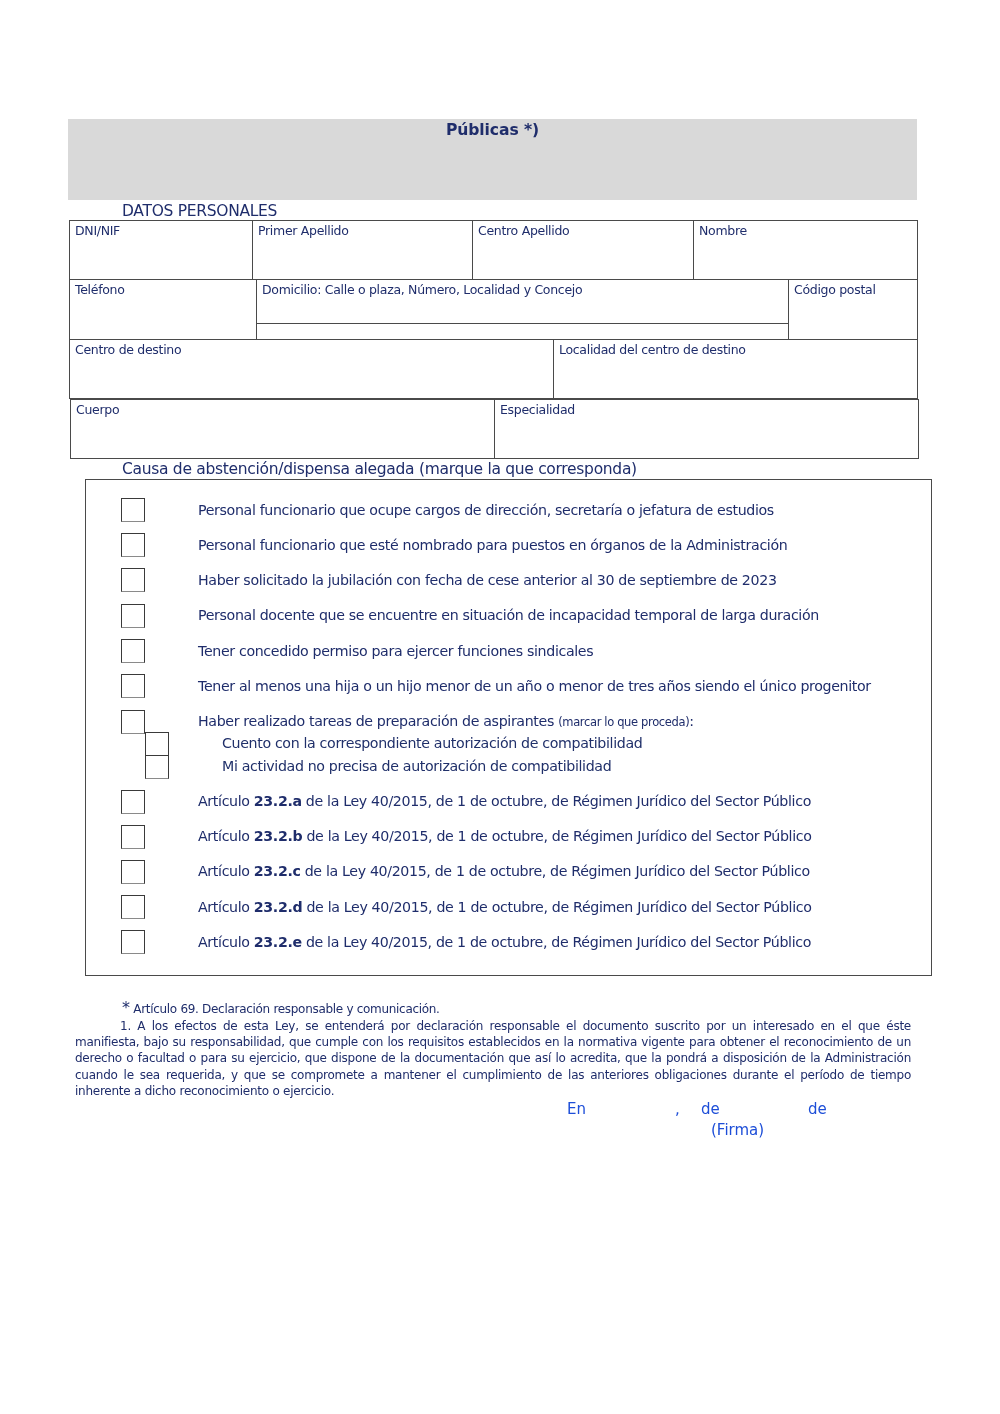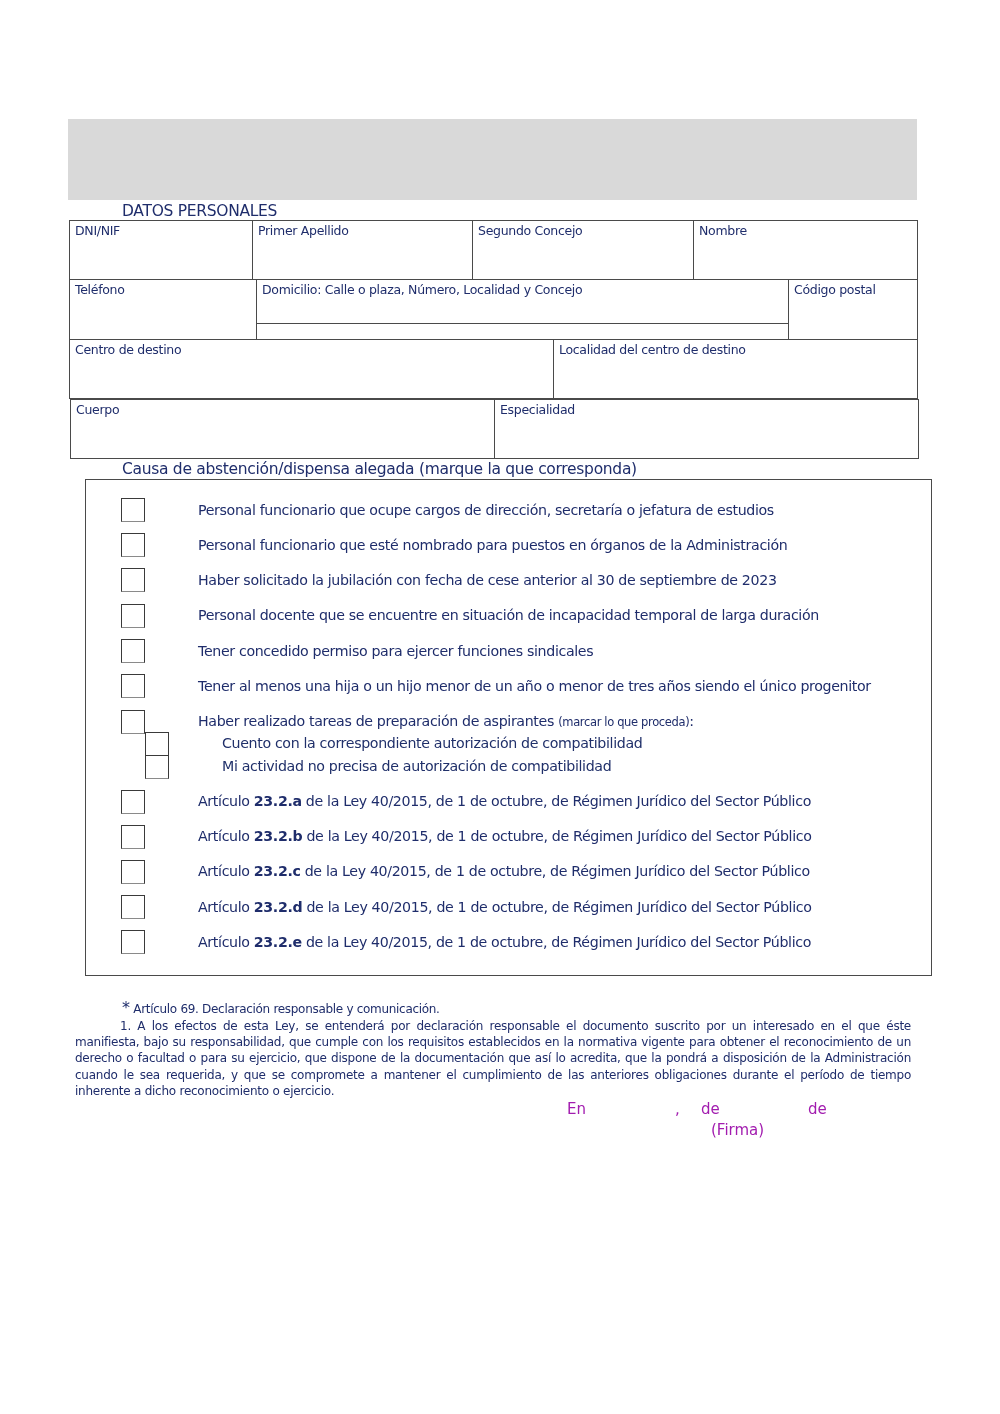--- a/index.html
+++ b/index.html
@@ -30,42 +30,43 @@
               font-family:"DejaVu Sans", sans-serif; letter-spacing:-0.35px; cursor:pointer; }
   .opt-text.sub { color:#20306a; }
   .opt-text .small { font-size:11.5px; }
   .opt-text b { font-weight:bold; }
 
   .foot-title { font-size:12px; color:#1f2d6b; letter-spacing:-0.3px; }
   .foot-title .star { font-size:16px; }
   .foot-para { left:75px; width:836px; font-size:12px; line-height:16.2px; color:#1f2d6b;
                text-align:justify; text-indent:45px; letter-spacing:-0.25px; }
 
-  .sign { font-size:15px; color:#a21caf; font-family:"DejaVu Sans", sans-serif; }
+  .sign { font-size:15px; color:#1d4ed8; font-family:"DejaVu Sans", sans-serif; }
 </style>
 </head>
 <body>
 
 <div class="abs title-band">
   <div class="title-text" style="top:1px;">
+    <span>Públicas *)</span>
   </div>
 </div>
 
 <div class="abs section-heading" style="left:122px; top:202px;">DATOS PERSONALES</div>
 
 <div class="cell" style="left:69px; top:220px; width:184px; height:60px;">
   <span class="lbl">DNI/NIF</span>
   <input type="text" value="" style="">
 </div>
 <div class="cell" style="left:252px; top:220px; width:221px; height:60px;">
   <span class="lbl">Primer Apellido</span>
   <input type="text" value="" style="">
 </div>
 <div class="cell" style="left:472px; top:220px; width:222px; height:60px;">
-  <span class="lbl">Segundo Concejo</span>
+  <span class="lbl">Centro Apellido</span>
   <input type="text" value="" style="">
 </div>
 <div class="cell" style="left:693px; top:220px; width:225px; height:60px;">
   <span class="lbl">Nombre</span>
   <input type="text" value="" style="">
 </div>
 
 <div class="cell" style="left:69px; top:279px; width:188px; height:61px;">
   <span class="lbl">Teléfono</span>
   <input type="text" value="" style="">

